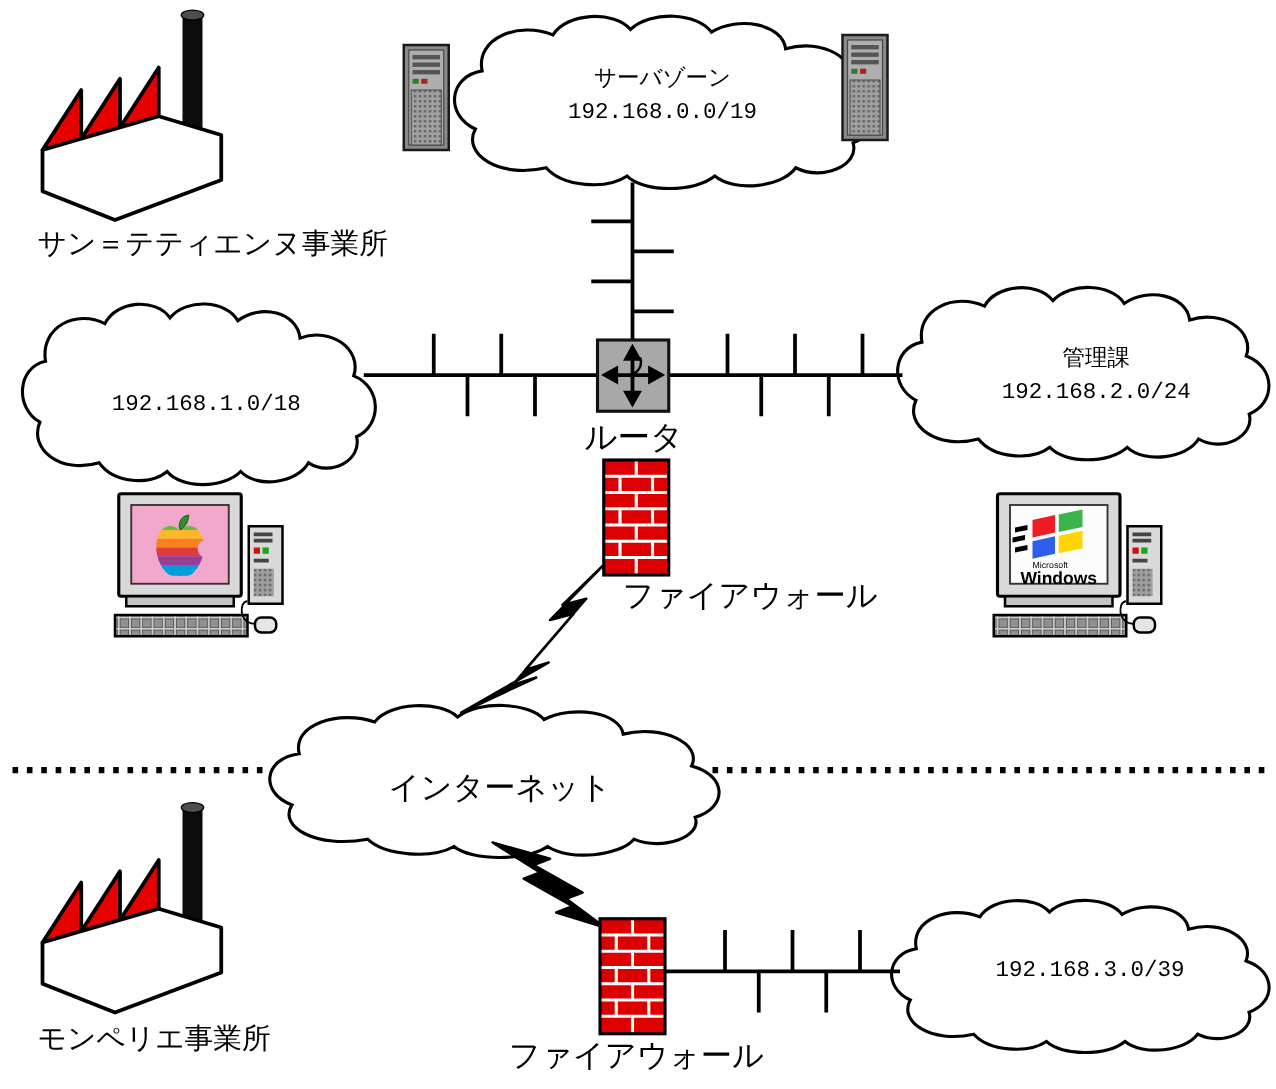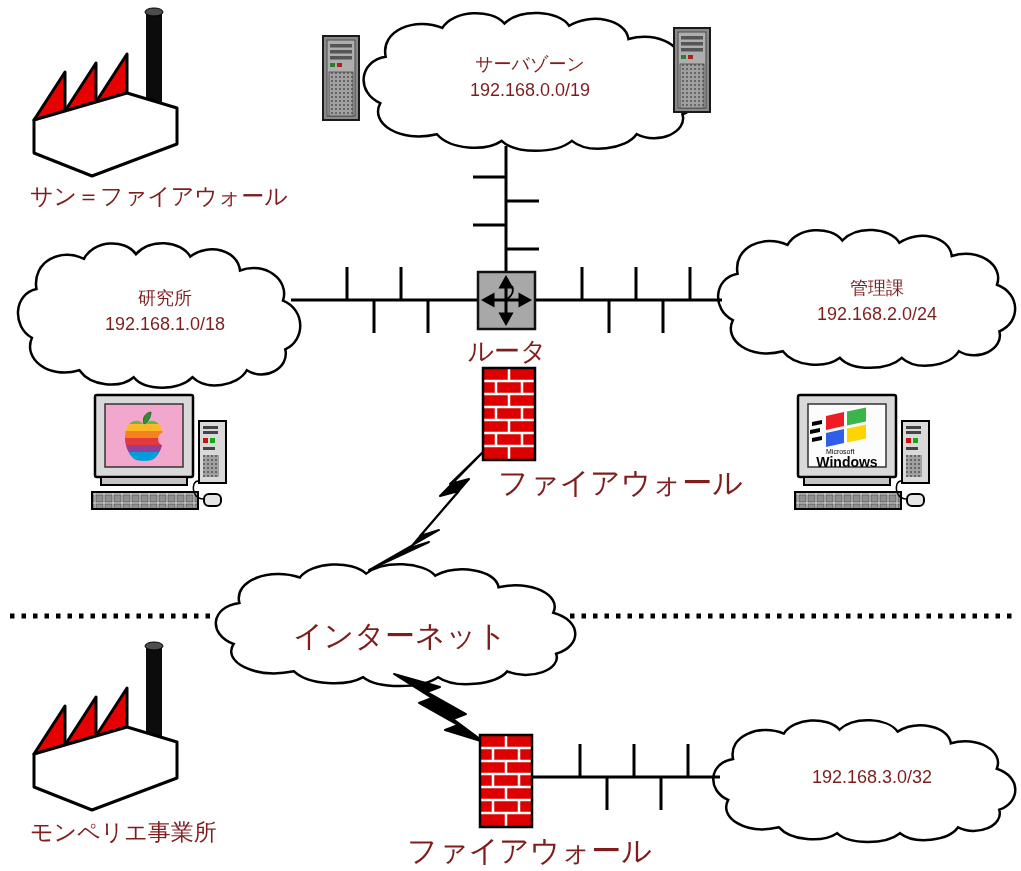--- a/index.html
+++ b/index.html
@@ -1,24 +1,24 @@
 <!DOCTYPE html>
 <html><head>
 <meta charset="utf-8">
 <style>
   *{margin:0;padding:0;box-sizing:border-box}
   html,body{background:#ffffff}
   body{font-family:"DejaVu Sans","Liberation Sans",sans-serif;color:#000}
   .canvas{position:relative;width:1021px;height:871px;background:#fff;overflow:hidden}
   .canvas > svg{position:absolute;left:0;top:0}
-  .lbl{position:absolute;color:#7f1d1d;white-space:nowrap;line-height:1.3;font-family:Liberation Sans, sans-serif}
+  .lbl{position:absolute;color:#000000;white-space:nowrap;line-height:1.3;font-family:Liberation Mono, monospace}
   .center{text-align:center}
   .fs18{font-size:18px}
   .fs21{font-size:26px}
-  .fs22{font-size:30px}
+  .fs22{font-size:25px}
   .fs23{font-size:23px}
 </style>
 </head>
 <body>
 
 <div class="canvas">
 
 <svg width="1021" height="871" viewBox="0 0 1021 871">
   <defs>
     <pattern id="vent" width="4" height="4" patternUnits="userSpaceOnUse">
@@ -185,36 +185,35 @@
       <polygon points="18,12 36,8 36,22 18,26" fill="#ee1c25"></polygon>
       <polygon points="39,7.5 58,3.5 58,17.5 39,21.5" fill="#3ab549"></polygon>
       <polygon points="18,29 36,25 36,39 18,43" fill="#2f5fea"></polygon>
       <polygon points="39,24.5 58,20.5 58,34.5 39,38.5" fill="#ffd400"></polygon>
       <text x="18" y="50" font-size="7" fill="#000" font-family="Liberation Sans, sans-serif">Microsoft</text>
       <text x="39" y="63" font-size="14" font-weight="bold" fill="#000" text-anchor="middle" font-family="Liberation Sans, sans-serif">Windows</text>
     </g>
   </g>
 </svg>
 
-<div class="lbl fs23" style="left:30px;top:182px">サン＝ファイアウォール</div>
+<div class="lbl fs23" style="left:30px;top:182px">サン＝テティエンヌ事業所</div>
 
 <div class="lbl fs18 center" style="left:380px;top:53px;width:300px">サーバゾーン</div>
 <div class="lbl fs18 center" style="left:380px;top:79px;width:300px">192.168.0.0/19</div>
 
-<div class="lbl fs18 center" style="left:40px;top:287px;width:250px">研究所</div>
 <div class="lbl fs18 center" style="left:40px;top:313px;width:250px">192.168.1.0/18</div>
 
 <div class="lbl fs18 center" style="left:727px;top:277px;width:300px">管理課</div>
 <div class="lbl fs18 center" style="left:727px;top:303px;width:300px">192.168.2.0/24</div>
 
 <div class="lbl fs21 center" style="left:447px;top:335px;width:120px">ルータ</div>
 
 <div class="lbl fs22" style="left:498px;top:463px">ファイアウォール</div>
 
 <div class="lbl fs22 center" style="left:280px;top:616px;width:240px">インターネット</div>
 
 <div class="lbl fs23" style="left:30px;top:818px">モンペリエ事業所</div>
 
 <div class="lbl fs22 center" style="left:407px;top:831px;width:200px">ファイアウォール</div>
 
-<div class="lbl fs18 center" style="left:747px;top:766px;width:250px">192.168.3.0/32</div>
+<div class="lbl fs18 center" style="left:747px;top:766px;width:250px">192.168.3.0/39</div>
 
 </div>
 
 </body></html>

